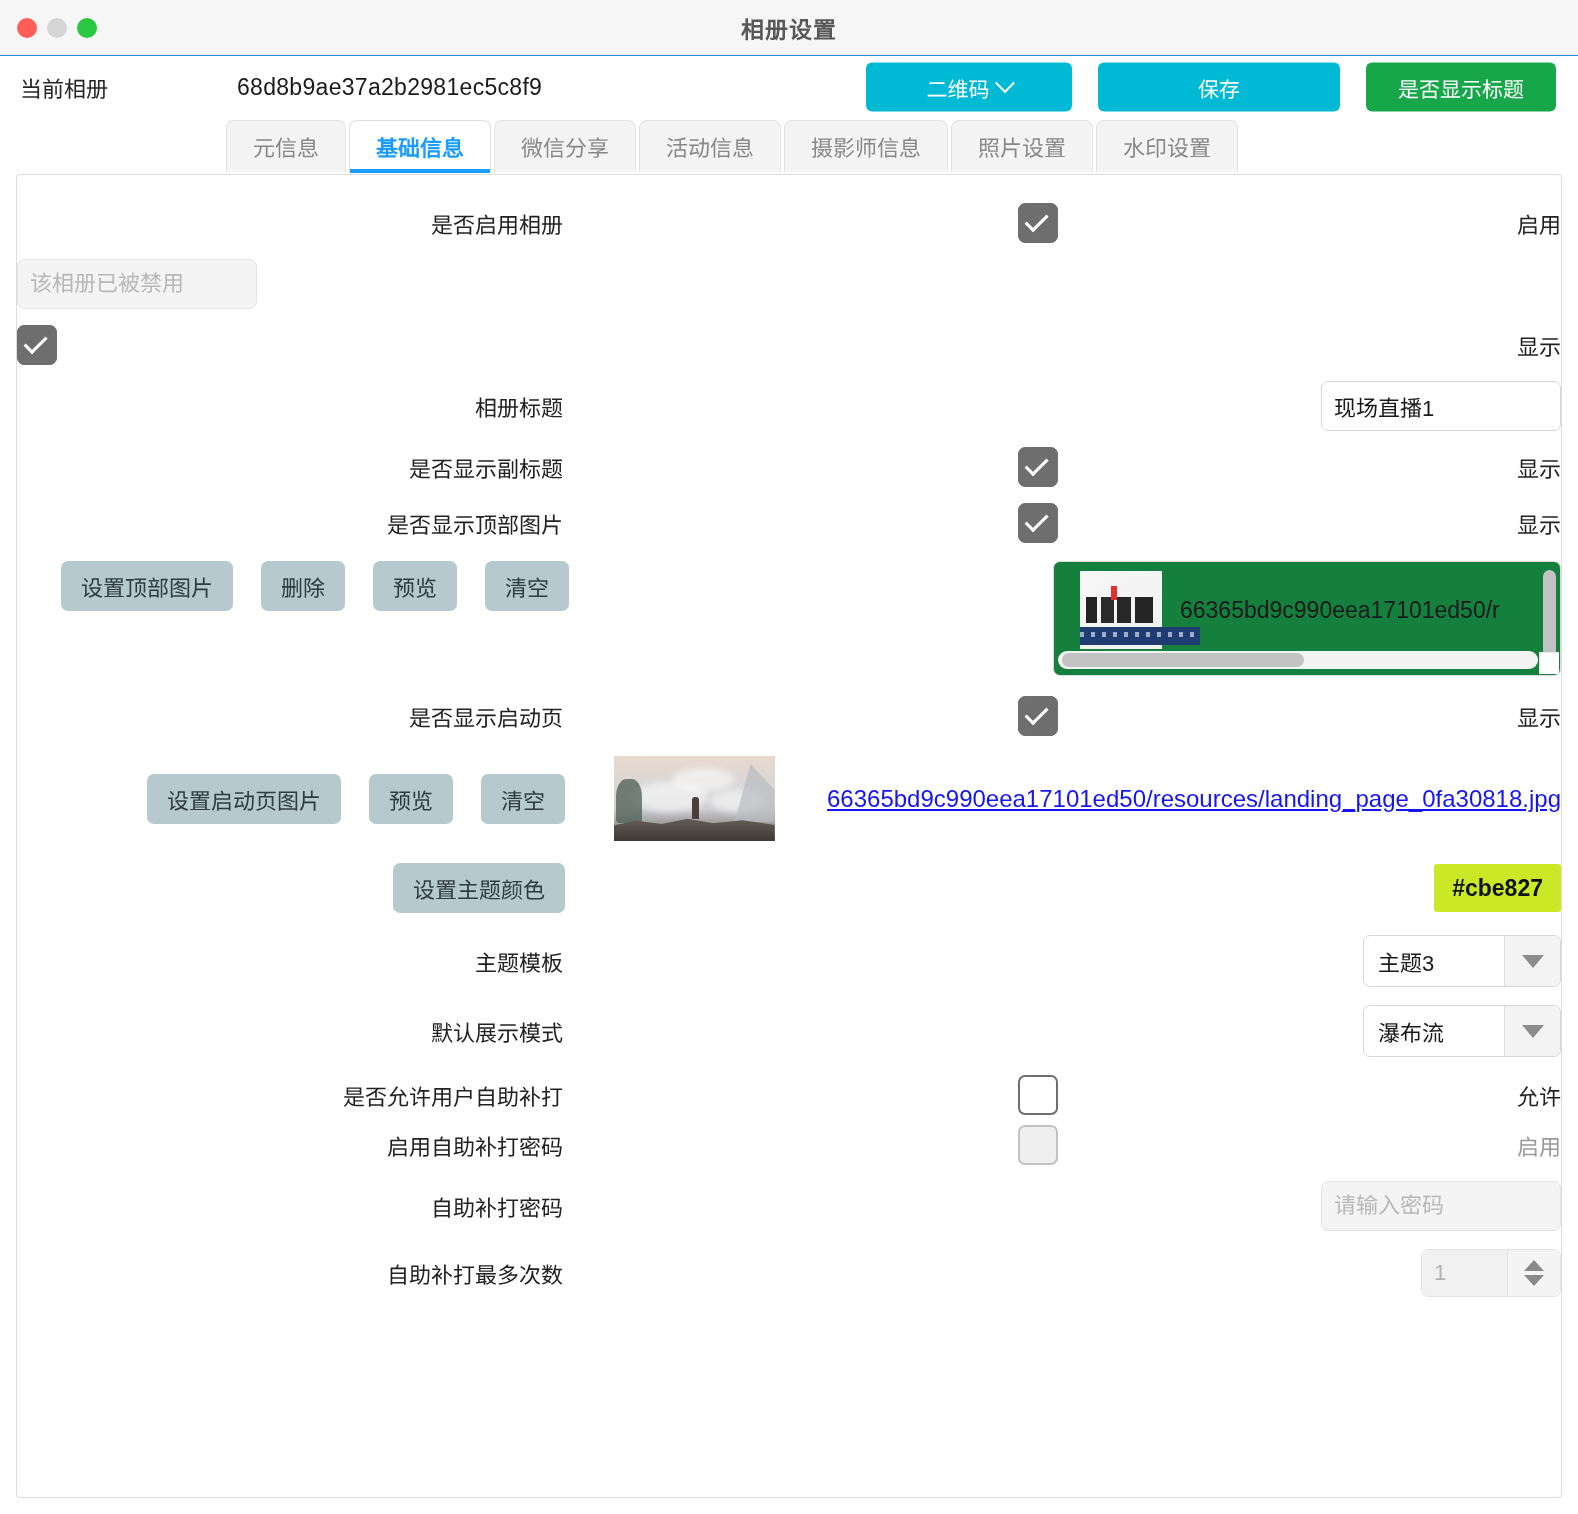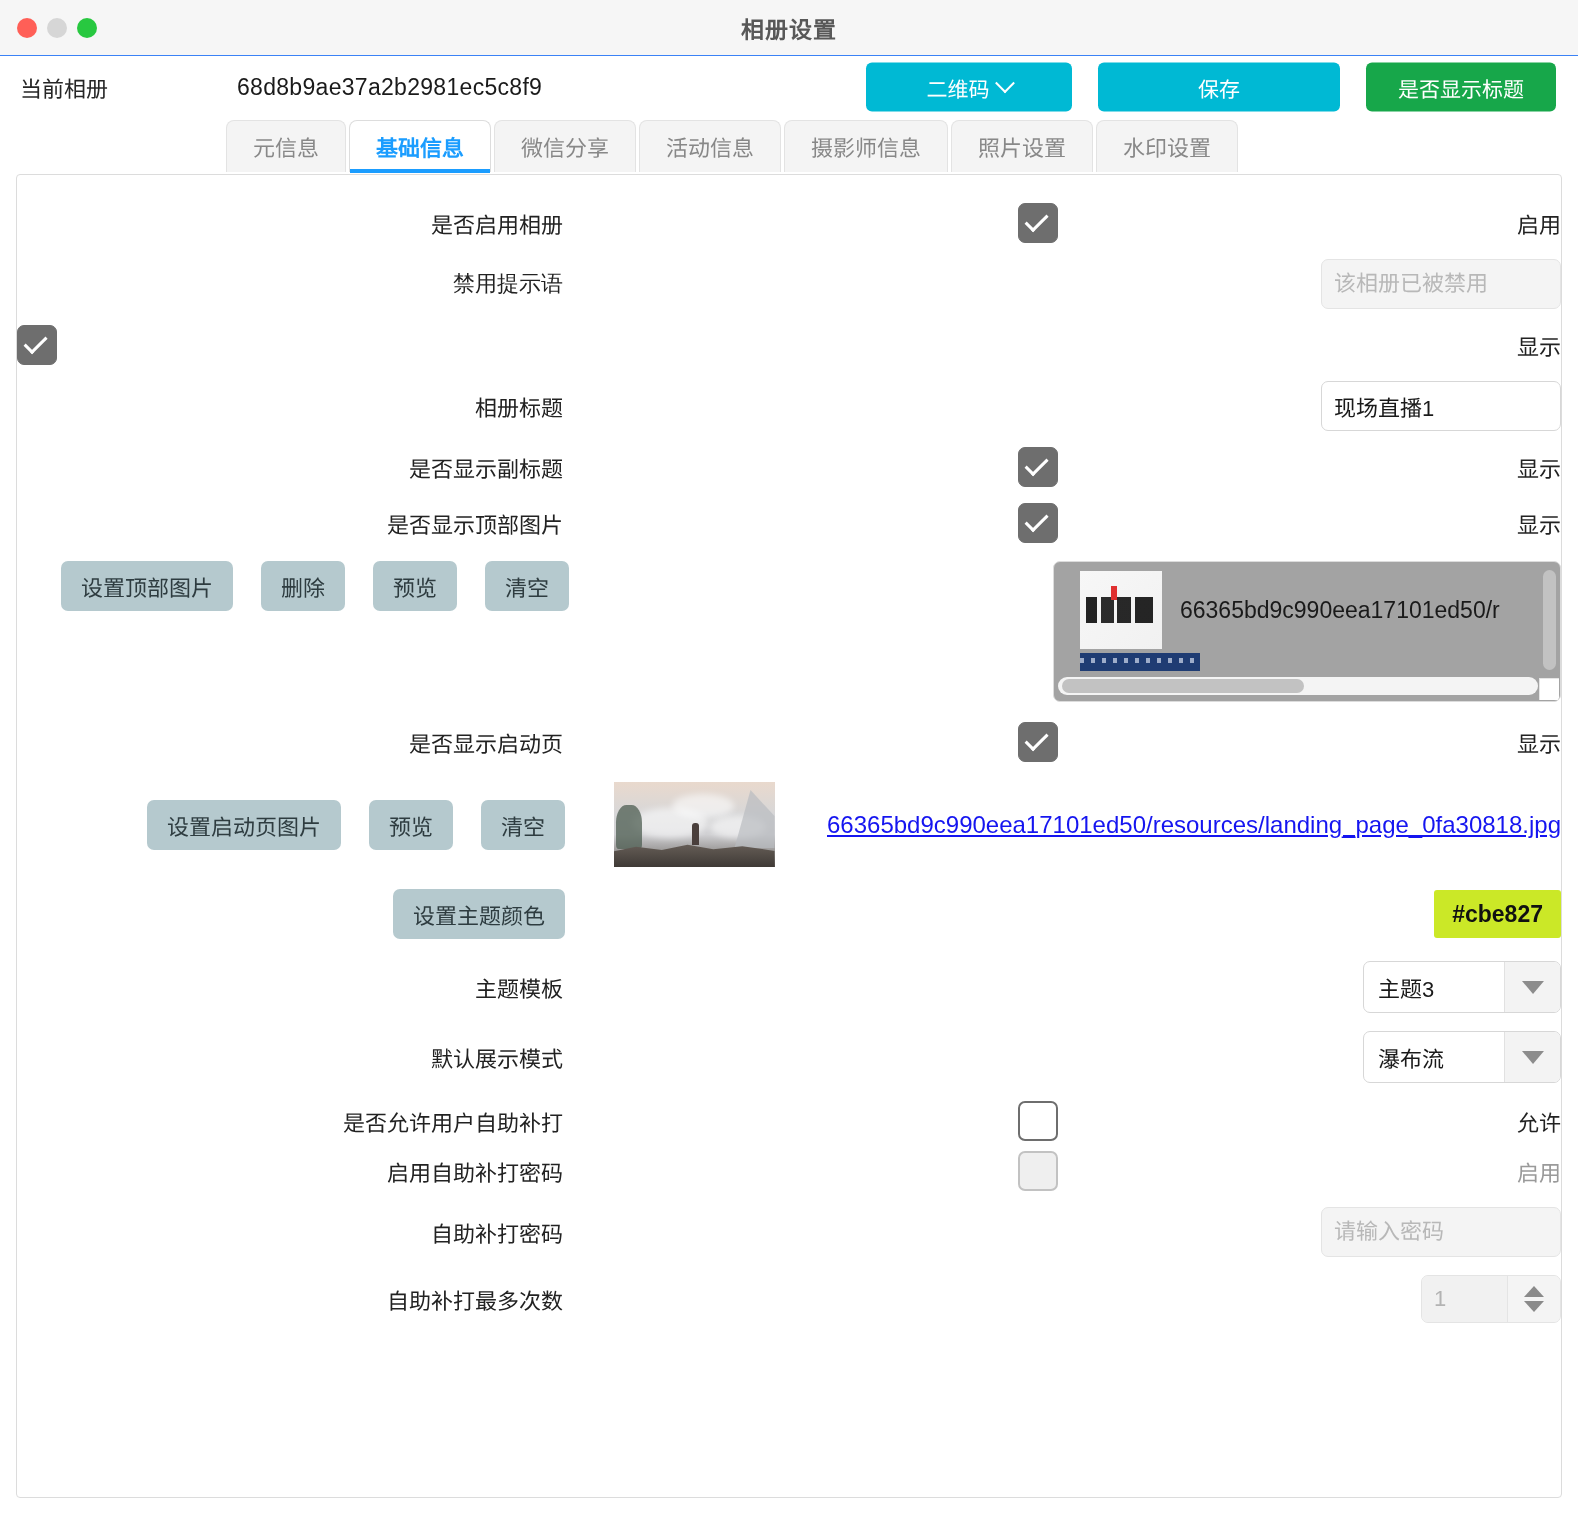--- a/index.html
+++ b/index.html
@@ -222,24 +222,24 @@
     height: 50px;
     padding: 0 20px;
     cursor: pointer;
     display: inline-flex; align-items: center; justify-content: center;
     white-space: nowrap;
   }
 
   
   .imglist {
     width: 508px;
-    height: 141px;
+    height: 115px;
     border: 1px solid #dcdcdc;
     border-radius: 7px;
-    background: #a3a3a3;
+    background: #15803d;
     position: relative;
     overflow: hidden;
   }
   .imglist-row {
     display: flex; align-items: center;
     padding: 9px 10px 0 26px;
     gap: 18px;
   }
   .thumb1 {
     width: 82px; height: 78px;
@@ -483,21 +483,20 @@
 
       <div class="row" style="margin-bottom:16px;">
         <div class="lbl">是否启用相册</div>
         <div class="cb checked">
           <span class="tick"></span>
         </div>
         <div class="cb-text">启用</div>
       </div>
 
       <div class="row" style="margin-bottom:16px;">
-        <div class="lbl">禁用提示语</div>
         <input class="inp disabled" type="text" style="width: 240px;" placeholder="该相册已被禁用">
       </div>
 
       <div class="row" style="margin-bottom:16px;">
         <div class="cb checked">
           <span class="tick"></span>
         </div>
         <div class="cb-text">显示</div>
       </div>
 

